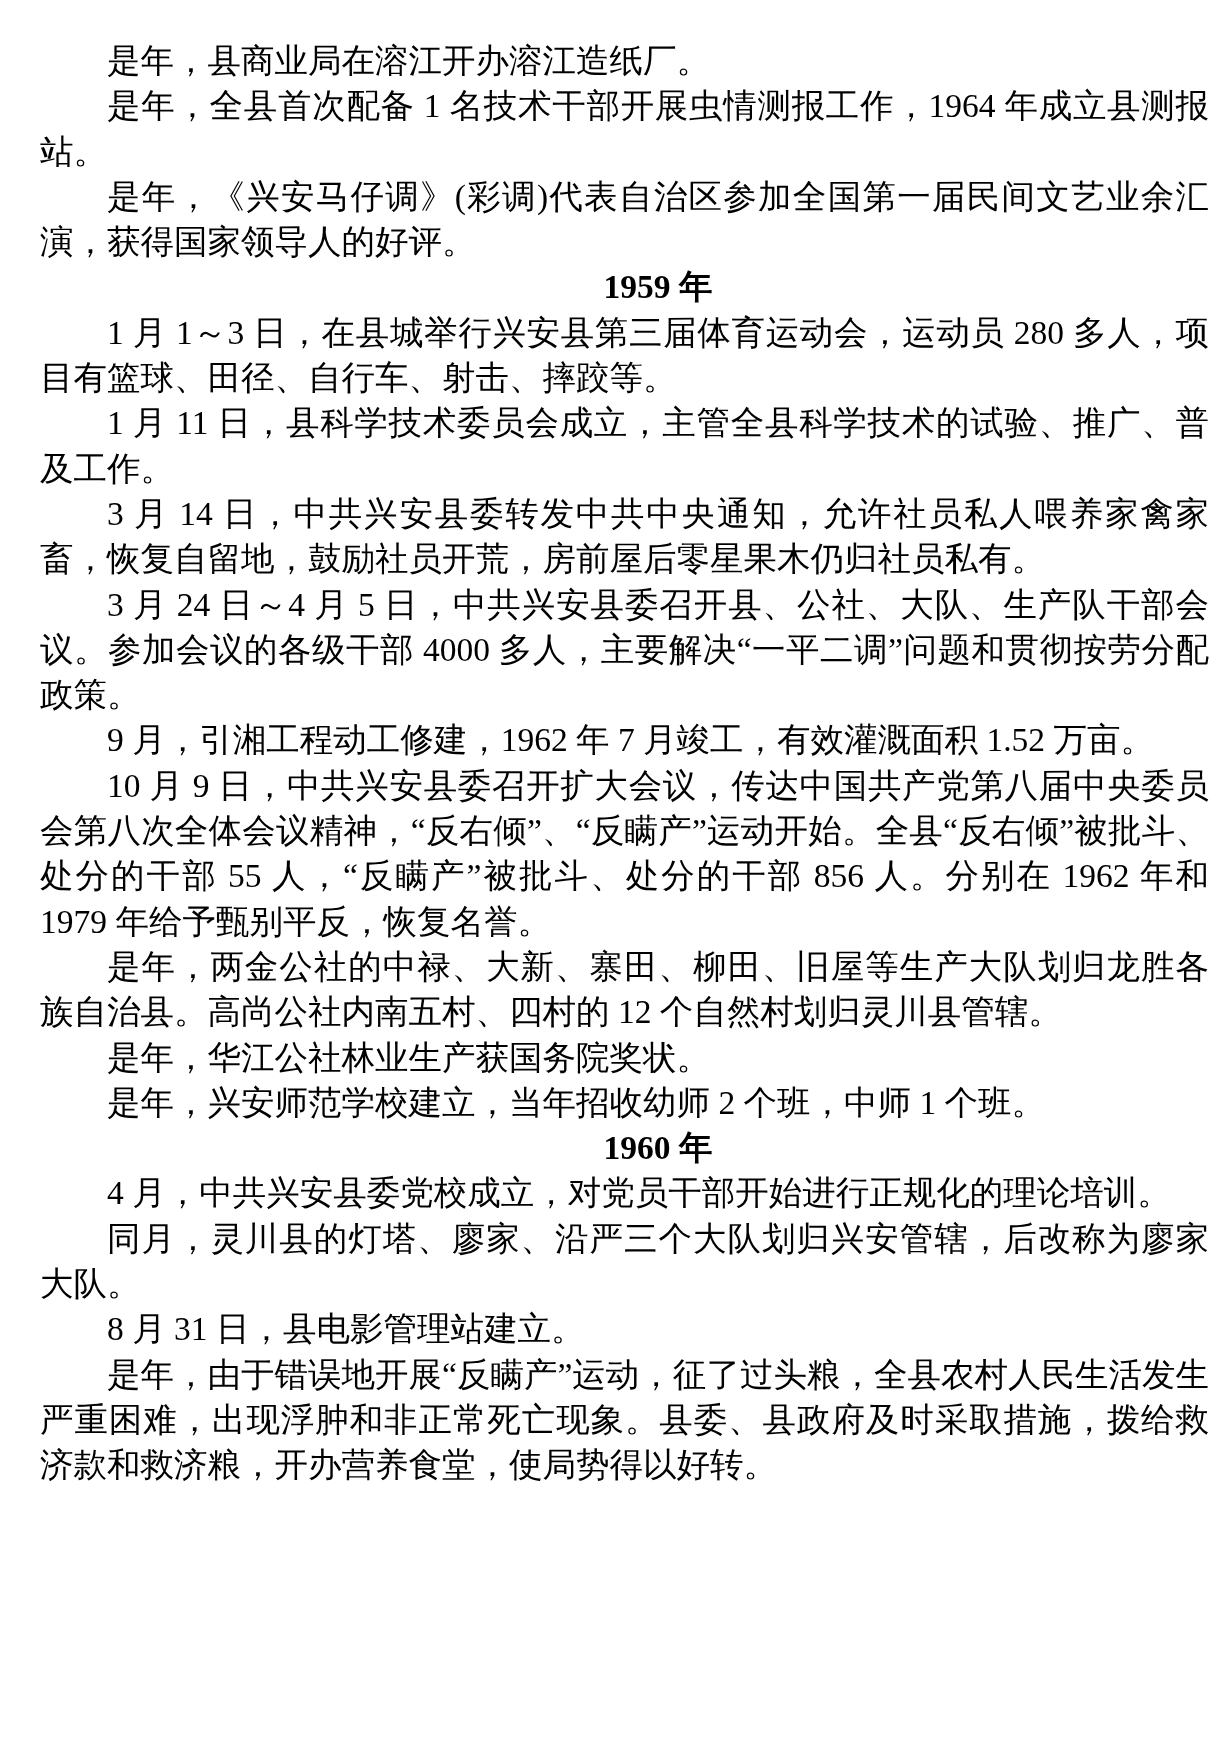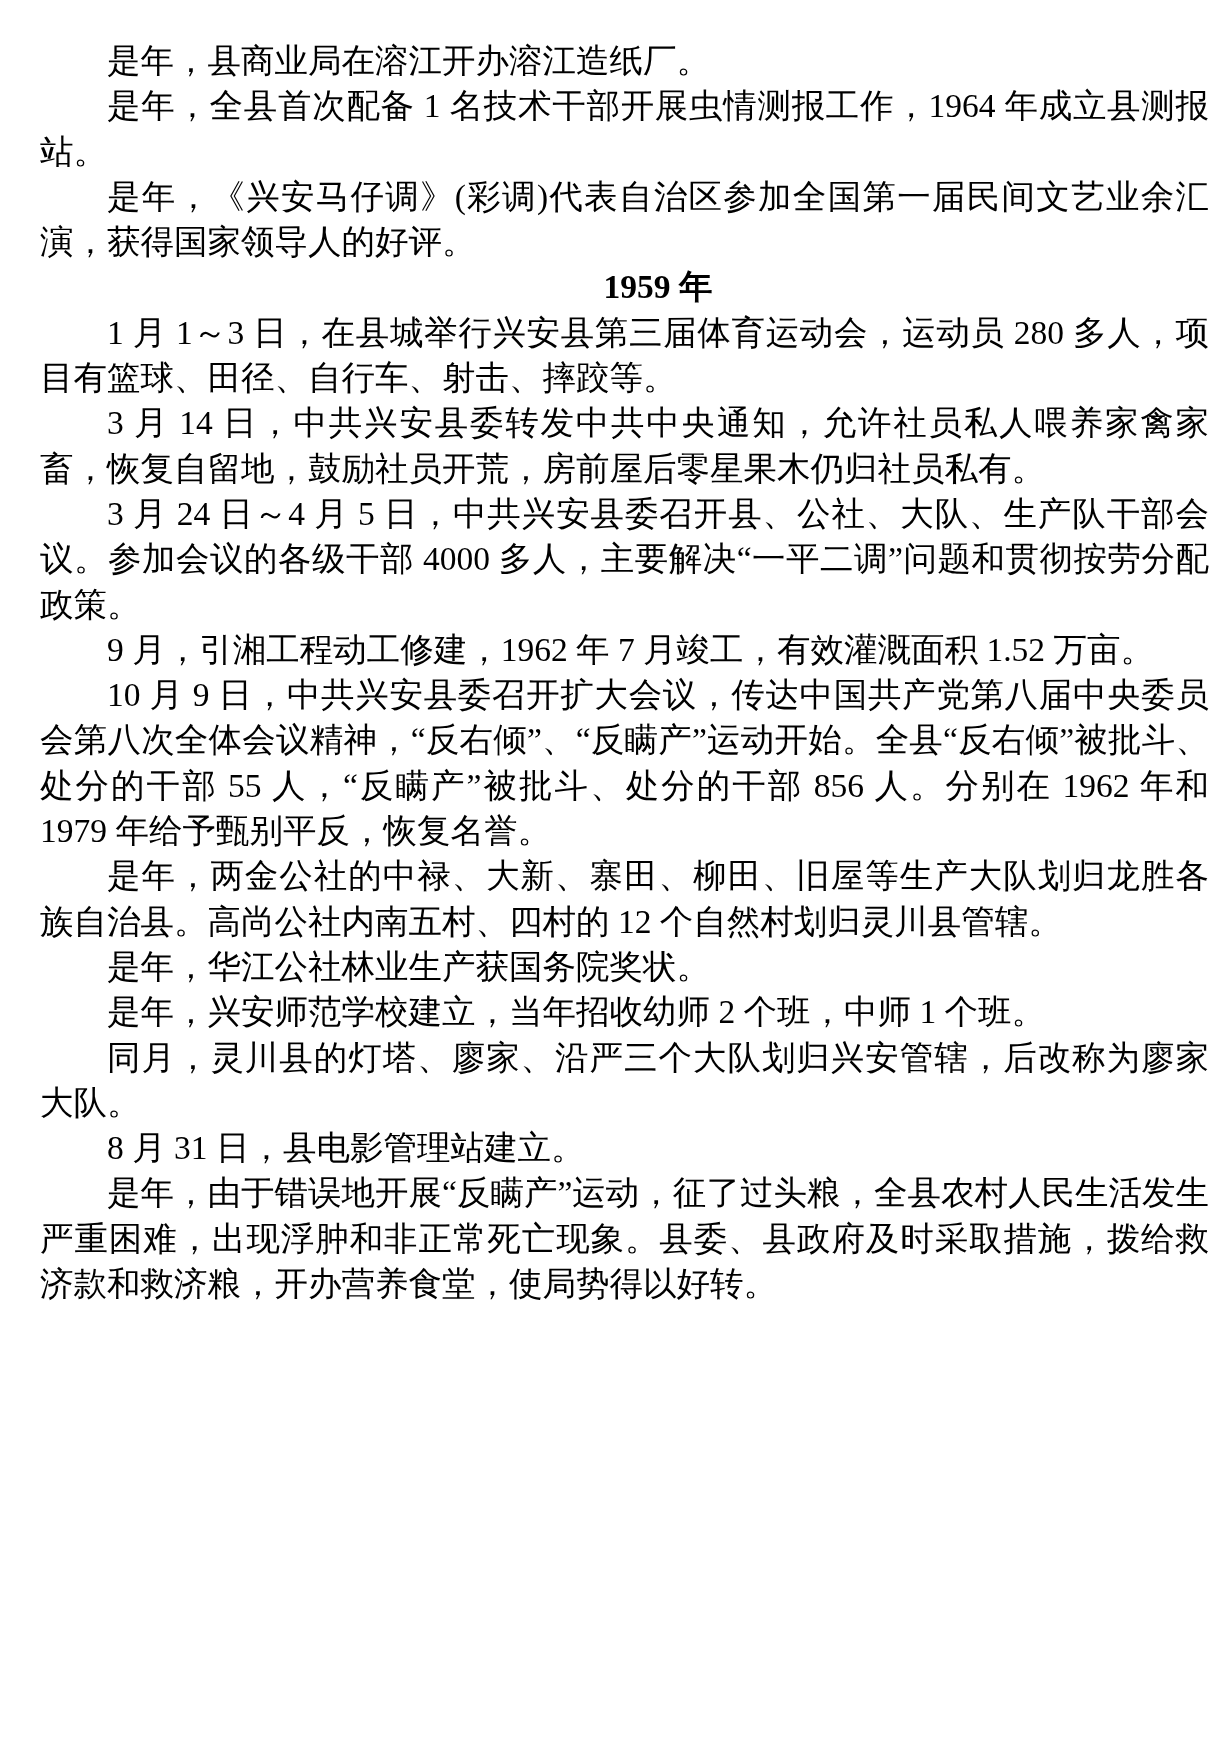--- a/index.html
+++ b/index.html
@@ -38,24 +38,27 @@
 </head>
 <body>
 
 <div class="page">
   <div class="doc-body">
       <p class="para">是年，县商业局在溶江开办溶江造纸厂。</p>
       <p class="para">是年，全县首次配备 1 名技术干部开展虫情测报工作，1964 年成立县测报站。</p>
       <p class="para">是年，《兴安马仔调》(彩调)代表自治区参加全国第一届民间文艺业余汇演，获得国家领导人的好评。</p>
       <p class="para year">1959 年</p>
       <p class="para">1 月 1～3 日，在县城举行兴安县第三届体育运动会，运动员 280 多人，项目有篮球、田径、自行车、射击、摔跤等。</p>
+      <p class="para">1 月 11 日，县科学技术委员会成立，主管全县科学技术的试验、推广、普及工作。</p>
       <p class="para">3 月 14 日，中共兴安县委转发中共中央通知，允许社员私人喂养家禽家畜，恢复自留地，鼓励社员开荒，房前屋后零星果木仍归社员私有。</p>
       <p class="para">3 月 24 日～4 月 5 日，中共兴安县委召开县、公社、大队、生产队干部会议。参加会议的各级干部 4000 多人，主要解决“一平二调”问题和贯彻按劳分配政策。</p>
       <p class="para">9 月，引湘工程动工修建，1962 年 7 月竣工，有效灌溉面积 1.52 万亩。</p>
       <p class="para">10 月 9 日，中共兴安县委召开扩大会议，传达中国共产党第八届中央委员会第八次全体会议精神，“反右倾”、“反瞒产”运动开始。全县“反右倾”被批斗、处分的干部 55 人，“反瞒产”被批斗、处分的干部 856 人。分别在 1962 年和 1979 年给予甄别平反，恢复名誉。</p>
       <p class="para">是年，两金公社的中禄、大新、寨田、柳田、旧屋等生产大队划归龙胜各族自治县。高尚公社内南五村、四村的 12 个自然村划归灵川县管辖。</p>
       <p class="para">是年，华江公社林业生产获国务院奖状。</p>
       <p class="para">是年，兴安师范学校建立，当年招收幼师 2 个班，中师 1 个班。</p>
+      <p class="para year">1960 年</p>
+      <p class="para">4 月，中共兴安县委党校成立，对党员干部开始进行正规化的理论培训。</p>
       <p class="para">同月，灵川县的灯塔、廖家、沿严三个大队划归兴安管辖，后改称为廖家大队。</p>
       <p class="para">8 月 31 日，县电影管理站建立。</p>
       <p class="para">是年，由于错误地开展“反瞒产”运动，征了过头粮，全县农村人民生活发生严重困难，出现浮肿和非正常死亡现象。县委、县政府及时采取措施，拨给救济款和救济粮，开办营养食堂，使局势得以好转。</p>
     </div>
 </div>
 
 </body></html>

